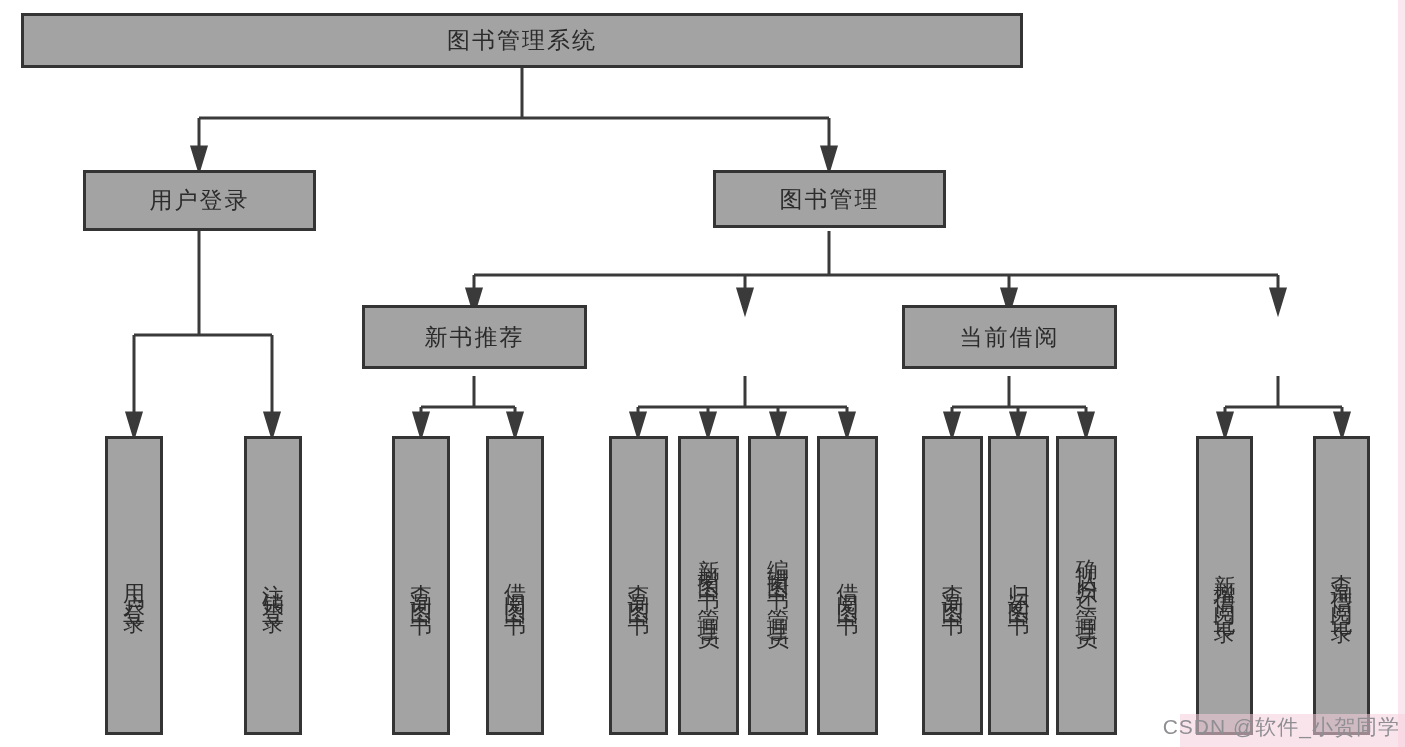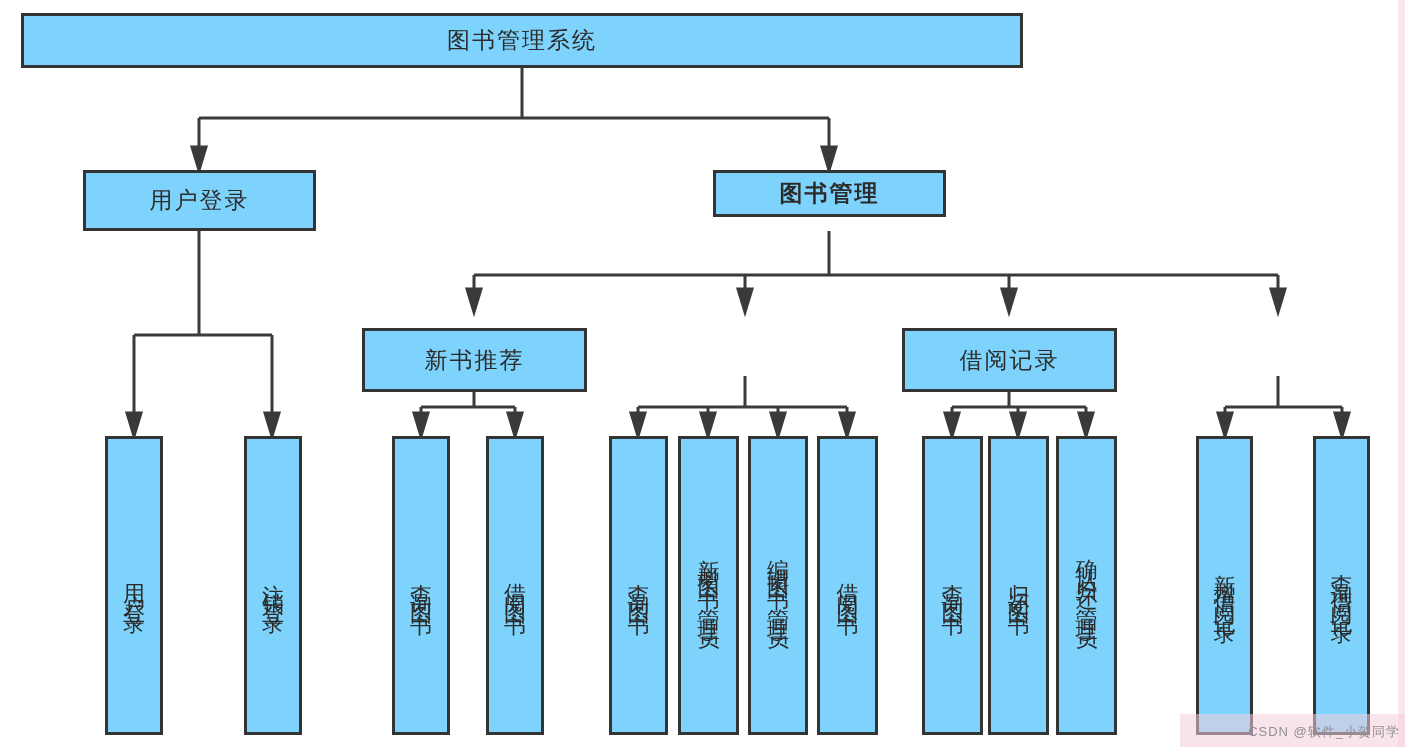--- a/index.html
+++ b/index.html
@@ -13,21 +13,21 @@
   }
   svg.connectors {
     position: absolute;
     left: 0; top: 0;
     width: 1405px; height: 747px;
   }
   .box {
     position: absolute;
     box-sizing: border-box;
     border: 3px solid #343434;
-    background: #7dd3fc;
+    background: #a3a3a3;
     display: flex;
     align-items: center;
     justify-content: center;
     color: #2b2b2b;
   }
   .h {
     font-size: 23px;
     letter-spacing: 2px;
     font-weight: 500;
   }
@@ -35,22 +35,22 @@
     writing-mode: vertical-rl;
     text-orientation: mixed;
     font-size: 22px;
     letter-spacing: 10px;
     font-weight: 500;
     line-height: 1;
   }
   
   .root-box   { left: 21px;   top: 13px;  width: 1002px; height: 55px; }
   .l2-a       { left: 83px;   top: 170px; width: 233px;  height: 61px; }
-  .l2-b       { left: 713px;  top: 170px; width: 233px;  height: 47px; font-weight: bold; }
-  .l3         { top: 328px; height: 64px; }
+  .l2-b       { left: 713px;  top: 170px; width: 233px;  height: 58px; }
+  .l3         { top: 305px; height: 64px; }
   .l3-a { left: 362px;  width: 225px; }
   .l3-b { left: 632px;  width: 226px; }
   .l3-c { left: 902px;  width: 215px; }
   .l3-d { left: 1173px; width: 210px; }
   .leaf { top: 436px; height: 299px; }
   .g1-a { left: 105px;  width: 58px; }
   .g1-b { left: 244px;  width: 58px; }
   .g2-a { left: 392px;  width: 58px; }
   .g2-b { left: 486px;  width: 58px; }
   .g3-a { left: 609px;  width: 59px; }
@@ -71,21 +71,21 @@
   }
   .edge-tint {
     position: absolute;
     right: 0; top: 0;
     width: 7px; height: 747px;
     background: rgba(245, 206, 221, 0.5);
   }
   .watermark {
     position: absolute;
     right: 5px; bottom: 6px;
-    font-size: 13px;
+    font-size: 21px;
     letter-spacing: 1px;
     color: #8f8f93;
     white-space: nowrap;
   }
 </style>
 </head>
 <body>
 
 <div class="stage">
 
@@ -138,21 +138,21 @@
       <polygon points="1335,413 1349,413 1342,436"></polygon>
     </g>
   </svg>
 
   <div class="box h root-box">图书管理系统</div>
 
   <div class="box h l2-a">用户登录</div>
   <div class="box h l2-b">图书管理</div>
 
   <div class="box h l3 l3-a">新书推荐</div>
-  <div class="box h l3 l3-c">借阅记录</div>
+  <div class="box h l3 l3-c">当前借阅</div>
 
   <div class="box v leaf g1-a">用户登录</div>
   <div class="box v leaf g1-b">注销登录</div>
 
   <div class="box v leaf g2-a">查询图书</div>
   <div class="box v leaf g2-b">借阅图书</div>
 
   <div class="box v leaf g3-a">查询图书</div>
   <div class="box v leaf g3-b">新增图书（管理员）</div>
   <div class="box v leaf g3-c">编辑图书（管理员）</div>

